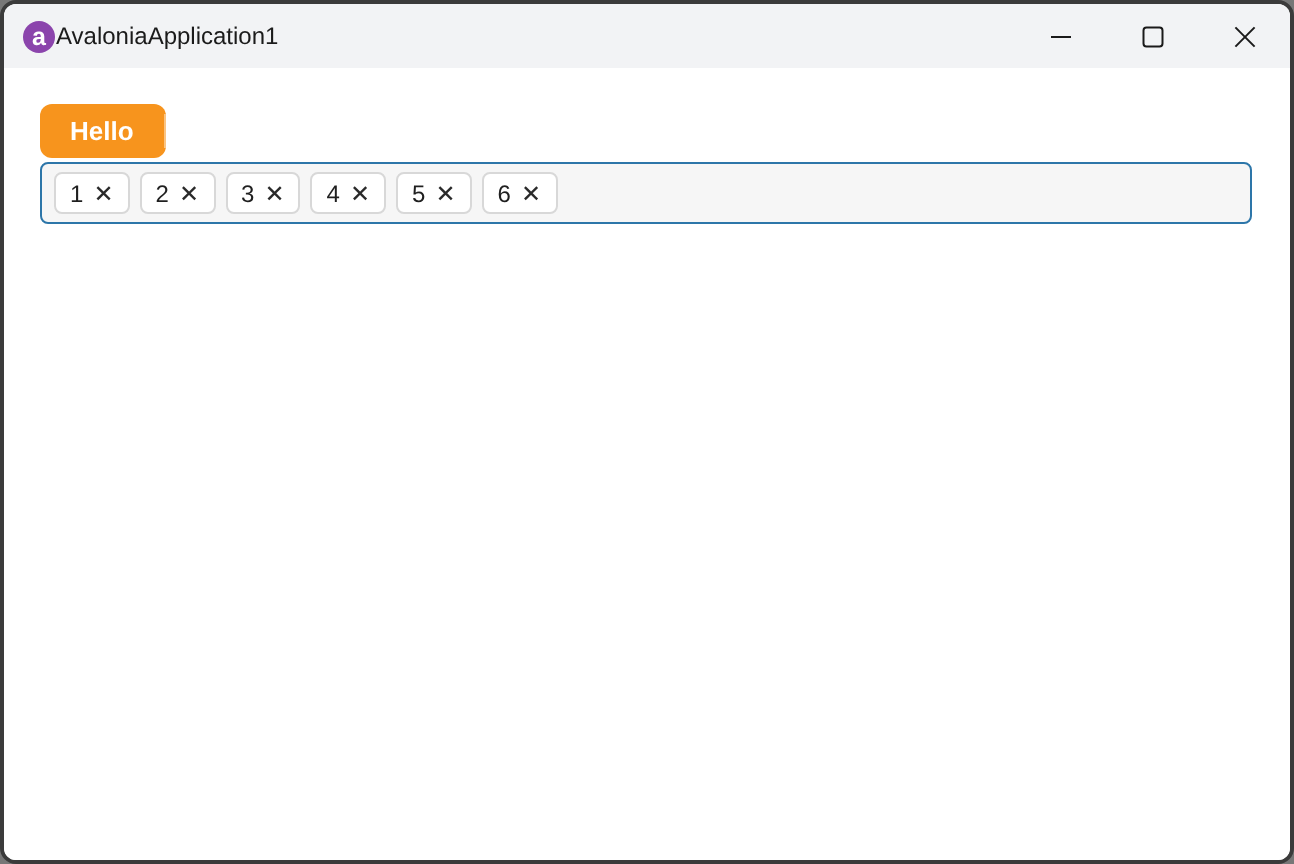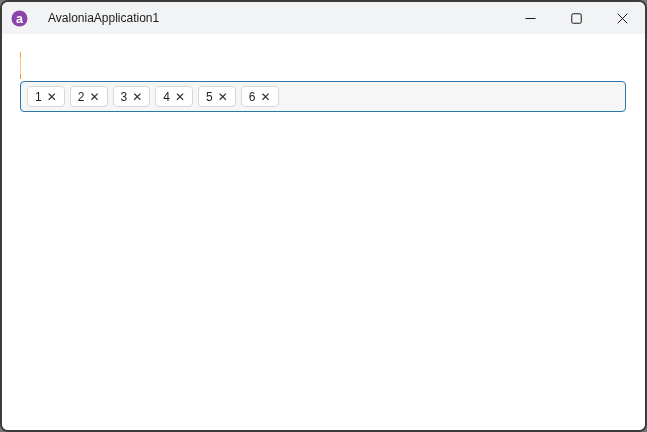--- a/index.html
+++ b/index.html
@@ -22,21 +22,21 @@
   }
   
   .titlebar{
     height:32px;
     background:var(--titlebar-bg);
     display:flex;align-items:center;
     padding-left:9px;
   }
   .app-icon{width:17px;height:17px;display:block;flex:0 0 auto;}
   .title{
-    font-size:12px;color:#1B1B1B;margin-left:20px;
+    font-size:12px;color:#1B1B1B;margin-left:0;
     white-space:nowrap;
   }
   .caption-buttons{margin-left:auto;display:flex;height:100%;}
   .caption-btn{
     width:46px;height:100%;
     display:flex;align-items:center;justify-content:center;
     background:transparent;border:none;cursor:default;
   }
   .caption-btn svg{display:block;}
   
@@ -108,20 +108,23 @@
           <line x1="0.7" y1="0.7" x2="10.3" y2="10.3" stroke="#1A1A1A" stroke-width="1"></line>
           <line x1="10.3" y1="0.7" x2="0.7" y2="10.3" stroke="#1A1A1A" stroke-width="1"></line>
         </svg>
       </button>
     </div>
   </div>
 
   <div class="content">
 
     <div class="tabstrip">
+      <div class="tab">
+        <span>Hello</span>
+      </div>
       <div class="tab-divider"></div>
     </div>
 
     <div class="tag-field" id="tag-field">
   <span class="chip">
     <span class="chip-label">1</span>
     <button class="chip-remove">✕</button>
   </span>
 
   <span class="chip">

